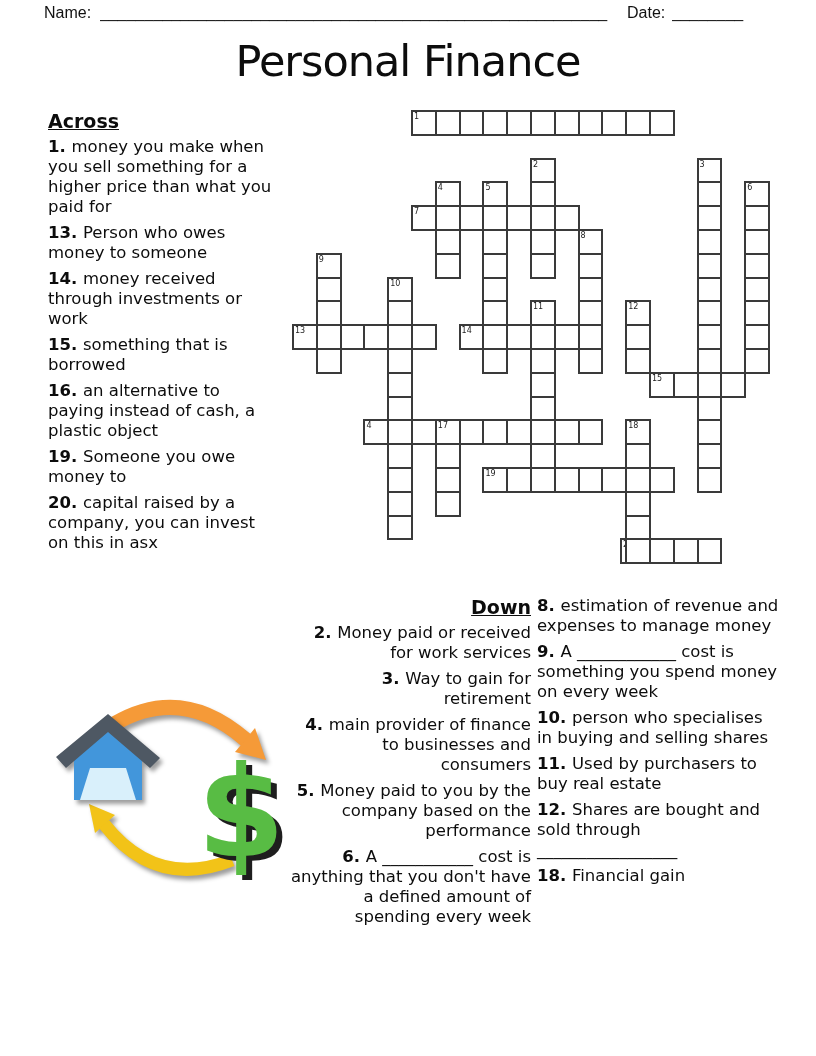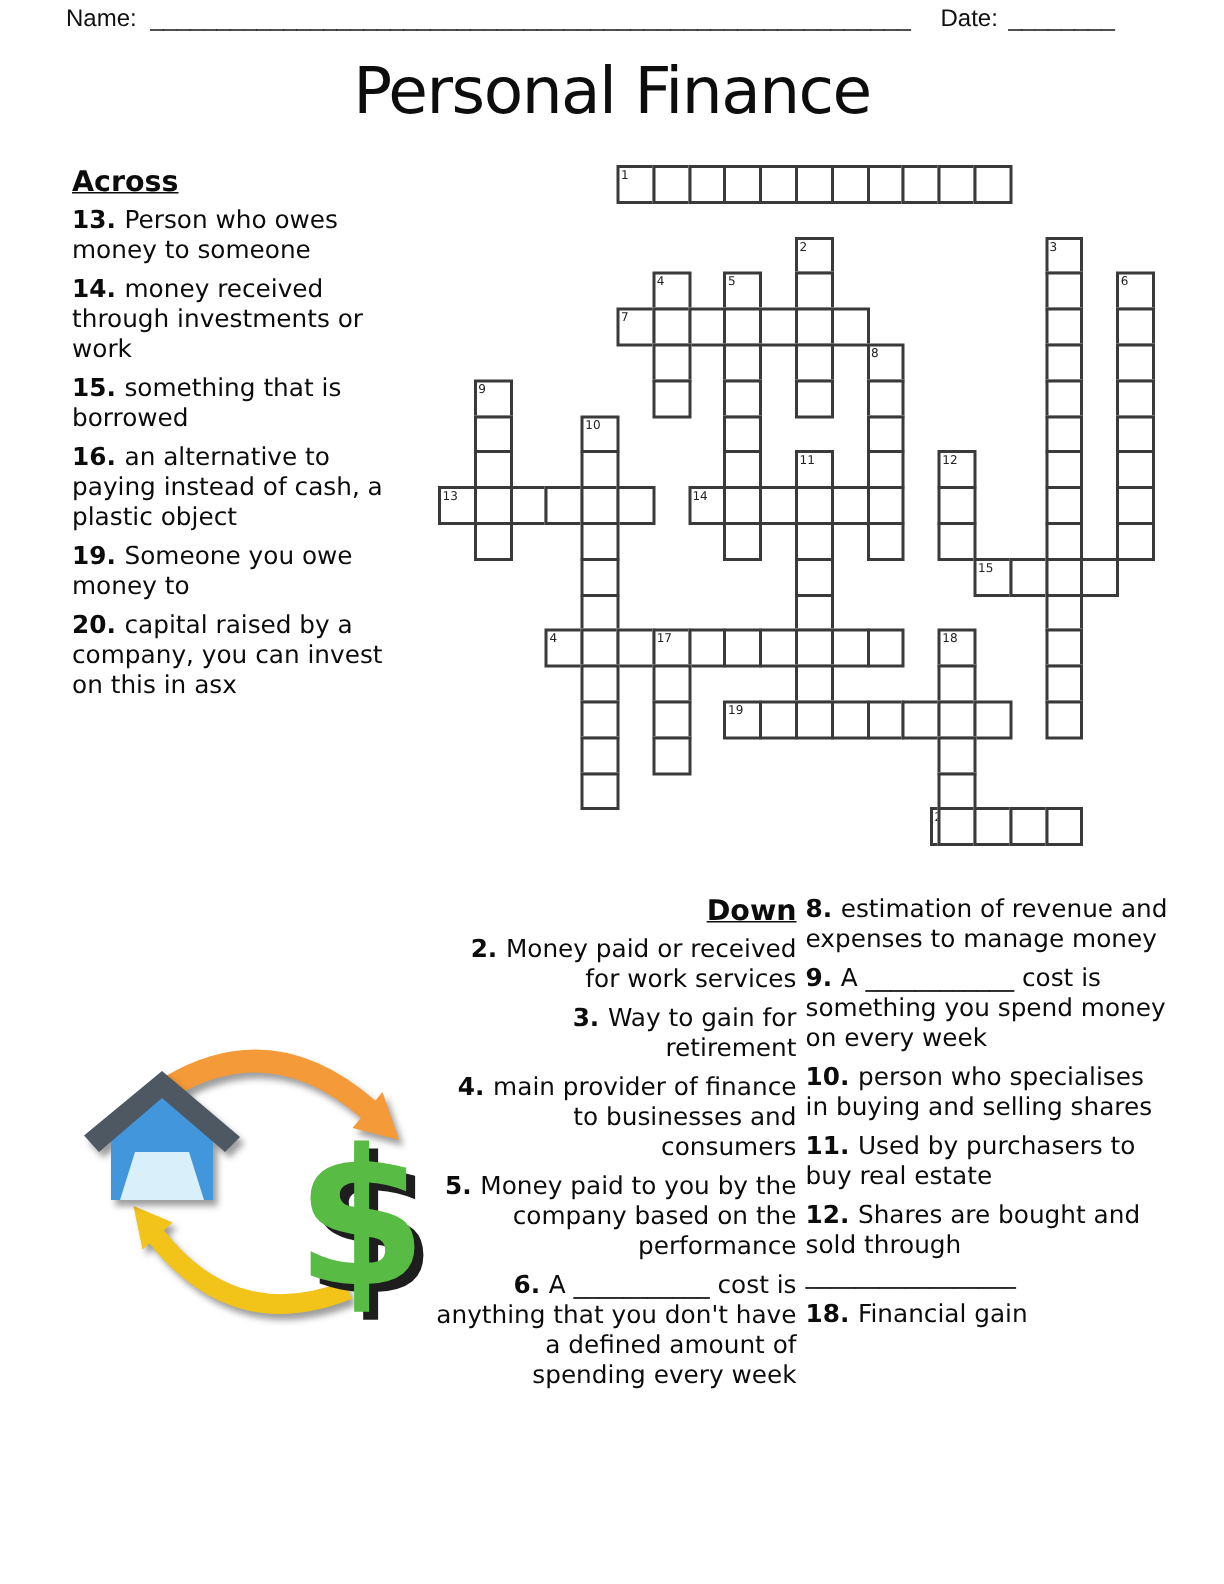--- a/index.html
+++ b/index.html
@@ -213,20 +213,21 @@
     </div>
     <div class="cell" style="left: 333.2px; top: 428.4px; width: 25.8px; height: 25.8px;"></div>
     <div class="cell" style="left: 357px; top: 428.4px; width: 25.8px; height: 25.8px;"></div>
     <div class="cell" style="left: 380.8px; top: 428.4px; width: 25.8px; height: 25.8px;"></div>
     <div class="cell" style="left: 404.6px; top: 428.4px; width: 25.8px; height: 25.8px;"></div>
   </div>
 
 <section class="clues" id="across">
   <h2>Across</h2>
   <div>
+      <div class="clue"><b>1. </b><span>money you make when you sell something for a higher price than what you paid for</span></div>
       <div class="clue"><b>13. </b><span>Person who owes money to someone</span></div>
       <div class="clue"><b>14. </b><span>money received through investments or work</span></div>
       <div class="clue"><b>15. </b><span>something that is borrowed</span></div>
       <div class="clue"><b>16. </b><span>an alternative to paying instead of cash, a plastic object</span></div>
       <div class="clue"><b>19. </b><span>Someone you owe money to</span></div>
       <div class="clue"><b>20. </b><span>capital raised by a company, you can invest on this in asx</span></div>
     </div>
 </section>
 
 <section class="clues" id="down-left">

